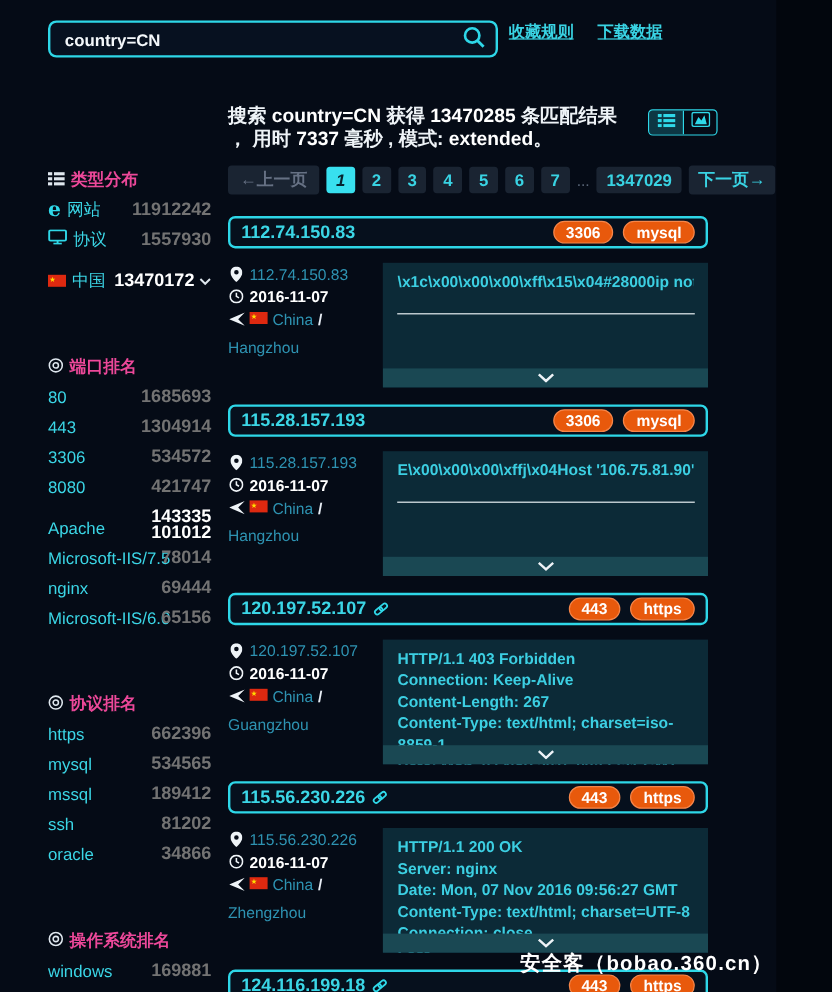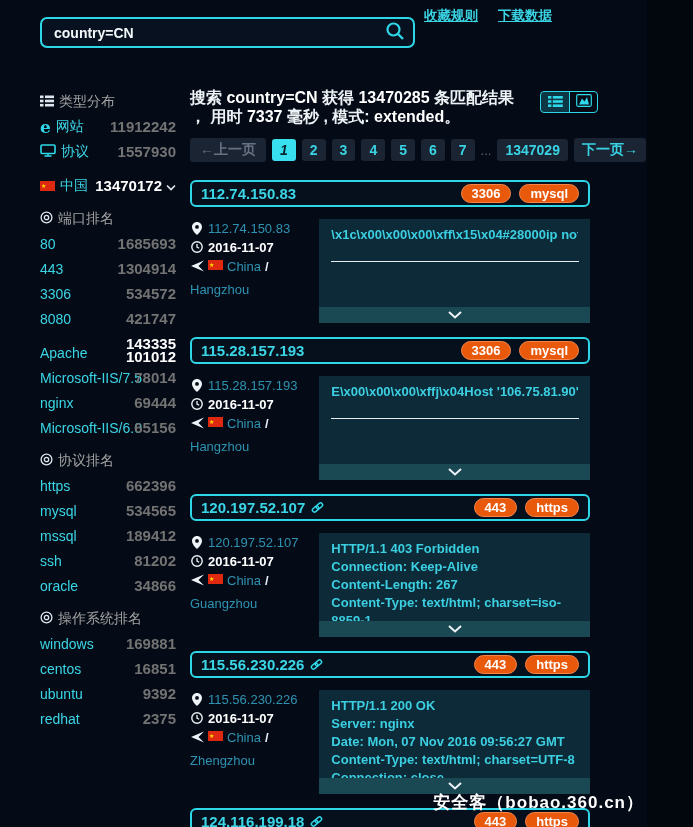--- a/index.html
+++ b/index.html
@@ -12,26 +12,26 @@
   .search-box {
     position:absolute; left:40px; top:17px; width:375px; height:31px;
     border:2px solid #2ed7e8; border-radius:7px; display:flex; align-items:center;
     background:#071120; padding:0 8px 0 12px;
   }
   .search-input {
     flex:1; background:transparent; border:none; outline:none;
     color:#f4f8fb; font-size:14px; font-weight:bold; font-family:"Liberation Sans",sans-serif;
   }
   .search-btn { background:none; border:none; cursor:pointer; display:flex; align-items:center; }
-  .top-links { position:absolute; left:424px; top:7px; display:flex; gap:20px; }
+  .top-links { position:absolute; left:424px; top:18px; display:flex; gap:20px; }
   .top-links a { color:#39d3e3; font-size:13.5px; font-weight:bold; text-decoration:underline; cursor:pointer; }
   
   .sidebar { position:absolute; left:40px; top:90px; width:136px; }
   .side-section { margin-bottom:9px; }
-  .side-title { display:flex; align-items:center; gap:5px; color:#a3a3a3; font-size:14px; font-weight:normal; height:24px; }
+  .side-title { display:flex; align-items:center; gap:5px; color:#ec4899; font-size:14px; font-weight:bold; height:24px;margin-top:48px; }
   .side-row { position:relative; height:25px; display:flex; align-items:center; gap:5px; }
   .side-label { color:#3bd6e6; font-size:14px; white-space:nowrap; cursor:pointer; }
   .side-value { position:absolute; right:0; color:#737373; font-size:15px; font-weight:bold; text-align:right; }
   .value-stack { position:absolute; right:0; top:-3px; text-align:left; line-height:13px; color:#fff; font-size:15px; font-weight:bold; }
   .cn-flag { display:inline-block; width:15px; height:10px; background:#de2910; color:#ffde00; font-size:6px; line-height:10px; text-align:left; padding-left:1px; }
   .country-value { display:flex; align-items:center; gap:4px; position:absolute; right:0; }
   .country-value .num { color:#fff; font-size:15px; font-weight:bold; }
   .e-icon { color:#2fd8e8; font-weight:bold; font-size:17px; font-family:"DejaVu Serif",serif; }
   
   .main { position:absolute; left:190px; top:88px; width:503px; }

